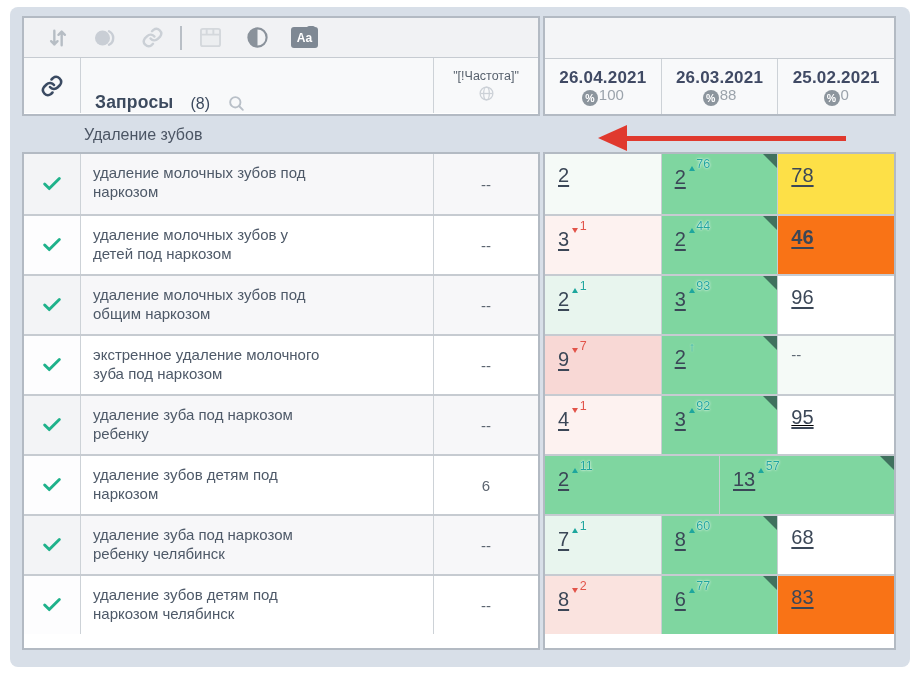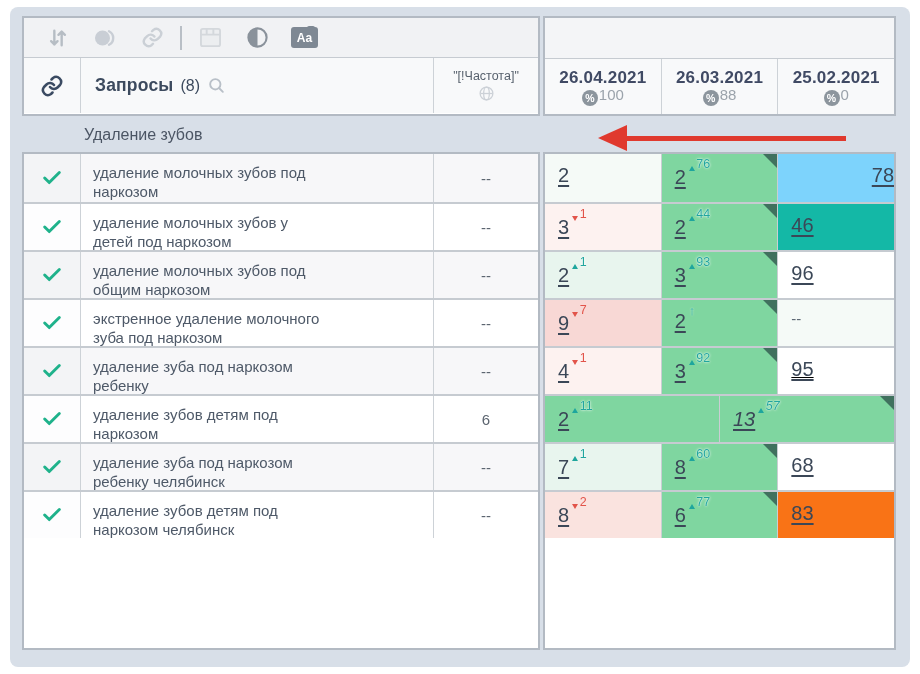--- a/index.html
+++ b/index.html
@@ -14,21 +14,21 @@
   
   .left-top{left:22px;top:16px;width:518px;height:100px}
   .toolbar{height:40px;background:#f1f2f4;border-bottom:1px solid #c6cbd1;display:flex;align-items:center;gap:21px;padding-left:21px;box-sizing:border-box}
   .tb-ic{display:flex;align-items:center;justify-content:center;width:26px;height:26px;cursor:pointer}
   .tb-divider{width:2px;height:24px;background:#b9bfc6;margin:0 -6px}
   .aa-badge{width:27px;height:21px;background:#7e8893;border-radius:3px;color:#fff;font-size:12px;font-weight:bold;display:flex;align-items:center;justify-content:center;position:relative}
   .aa-badge::after{content:"";position:absolute;top:-1px;right:3px;width:8px;height:3px;background:#7e8893;border-radius:2px 2px 0 0}
 
   .hdr-row{height:55px;display:flex;background:#f8f9fa}
   .hdr-check{width:56px;border-right:1px solid #cdd2d7;display:flex;align-items:center;justify-content:center}
-  .hdr-kw{flex:1;display:flex;align-items:center;padding-left:14px;gap:7px}
+  .hdr-kw{flex:1;display:flex;align-items:flex-end;padding-left:14px;gap:17px}
   .hdr-kw .ttl{font-size:17.5px;font-weight:bold;color:#3c4a5e;letter-spacing:.2px}
   .hdr-kw .cnt{font-size:16px;font-weight:normal;color:#3c4a5e}
   .hdr-freq{width:104px;border-left:1px solid #cdd2d7;display:flex;flex-direction:column;align-items:center;justify-content:center;gap:2px}
   .hdr-freq .fq{font-size:12.5px;color:#57616d}
 
   
   .right-top{left:543px;top:16px;width:353px;height:100px}
   .rt-empty{height:40px;background:#f4f5f7;border-bottom:1px solid #c6cbd1}
   .rt-dates{height:55px;display:flex;background:#f8f9fa}
   .date-cell{flex:1;display:flex;flex-direction:column;align-items:center;justify-content:center;gap:1px;cursor:pointer}
@@ -38,21 +38,21 @@
   .pct{width:16px;height:16px;border-radius:50%;background:#8c959d;color:#fff;font-size:10.5px;font-weight:bold;line-height:16px;text-align:center}
   .cov .cv{font-size:15px;color:#9ba3ab;margin-top:-4px}
 
   
   .group-row{position:absolute;left:22px;top:118px;width:874px;height:33px;display:flex;align-items:center}
   .group-row span{padding-left:62px;font-size:16px;color:#4b5564}
 
   
   .left-rows{left:22px;top:152px;width:518px;height:498px}
   .right-rows{left:543px;top:152px;width:353px;height:498px}
-  .row{height:48px;display:flex;box-sizing:border-box}
+  .row{height:60px;display:flex;box-sizing:border-box}
   .row + .row{border-top:2px solid #c6cbd1}
   .c-check{width:56px;border-right:1px solid #cdd2d7;display:flex;align-items:center;justify-content:center;background:#fdfdfe;cursor:pointer}
   .c-kw{flex:1;padding:9px 10px 0 12px;font-size:15px;color:#4e5968;line-height:1.28;background:#fff;cursor:pointer}
   .c-kw span{display:inline-block;max-width:232px}
   .c-freq{width:104px;border-left:1px solid #cdd2d7;display:flex;align-items:center;justify-content:center;font-size:15px;color:#5c6570;background:#fff}
   .row.striped .c-check{background:#f3f4f6}
   .row.striped .c-kw,.row.striped .c-freq{background:#f7f7f9}
 
   .pos-cell{flex:1;position:relative;padding:10px 0 0 13px;box-sizing:border-box;overflow:hidden}
   .pos-cell + .pos-cell{border-left:1px solid #c9ced3}
@@ -260,39 +260,39 @@
   <div class="row">
     <div class="pos-cell" style="background: rgb(245, 250, 247);">
       <span class="pos-val link">2</span>
     </div>
     <div class="pos-cell fold" style="background: rgb(127, 214, 160);">
       <span class="pos-val link">2</span><sup class="delta up">
           <span class="tri"></span>
           <span class="dnum">76</span>
         </sup>
     </div>
-    <div class="pos-cell" style="background: #7dd3fc; text-align: right;">
+    <div class="pos-cell" style="background: #fde047;">
       <span class="pos-val link">78</span>
     </div>
   </div>
 
   <div class="row">
     <div class="pos-cell" style="background: rgb(253, 242, 240);">
       <span class="pos-val link">3</span><sup class="delta down">
           <span class="tri"></span>
           <span class="dnum">1</span>
         </sup>
     </div>
     <div class="pos-cell fold" style="background: rgb(127, 214, 160);">
       <span class="pos-val link">2</span><sup class="delta up">
           <span class="tri"></span>
           <span class="dnum">44</span>
         </sup>
     </div>
-    <div class="pos-cell" style="background: #14b8a6;">
+    <div class="pos-cell" style="background: #f97316; font-weight: bold;">
       <span class="pos-val link">46</span>
     </div>
   </div>
 
   <div class="row">
     <div class="pos-cell" style="background: rgb(232, 245, 238);">
       <span class="pos-val link">2</span><sup class="delta up">
           <span class="tri"></span>
           <span class="dnum">1</span>
         </sup>
@@ -343,21 +343,21 @@
     </div>
   </div>
 
   <div class="row">
     <div class="pos-cell" style="background: rgb(127, 214, 160);">
       <span class="pos-val link">2</span><sup class="delta up">
           <span class="tri"></span>
           <span class="dnum">11</span>
         </sup>
     </div>
-    <div class="pos-cell fold" style="background: rgb(127, 214, 160); font-style: italic;">
+    <div class="pos-cell fold" style="background: rgb(127, 214, 160);">
       <span class="pos-val link">13</span><sup class="delta up">
           <span class="tri"></span>
           <span class="dnum">57</span>
         </sup>
     </div>
   </div>
 
   <div class="row">
     <div class="pos-cell" style="background: rgb(232, 245, 238);">
       <span class="pos-val link">7</span><sup class="delta up">

